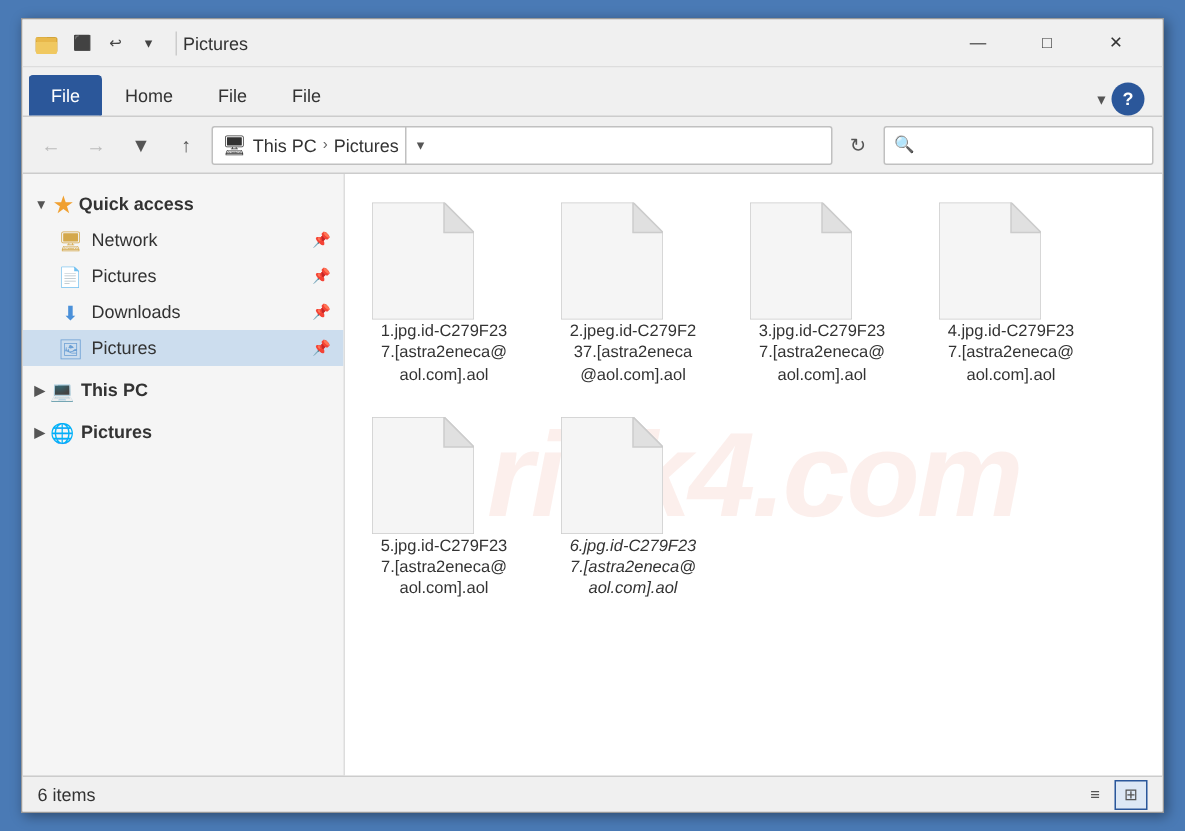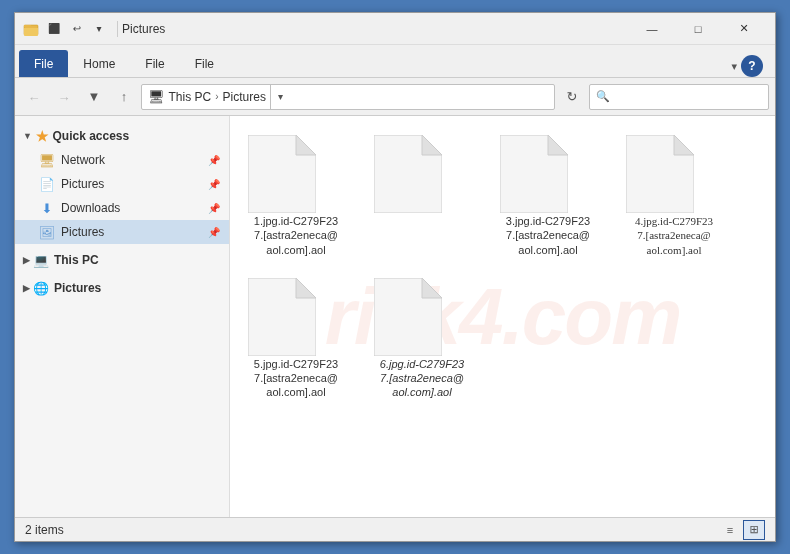--- a/index.html
+++ b/index.html
@@ -486,20 +486,23 @@
 aol.com].aol</div>
         </div>
 
         <div class="file-item">
           <div class="file-icon-container">
             <svg class="file-icon-svg" viewBox="0 0 68 78">
               <polygon points="0,0 48,0 68,20 68,78 0,78" fill="#f5f5f5" stroke="#ccc" stroke-width="1"></polygon>
               <polygon points="48,0 48,20 68,20" fill="#e0e0e0" stroke="#ccc" stroke-width="1"></polygon>
             </svg>
           </div>
+          <div class="file-name" style="white-space:pre-line;">2.jpeg.id-C279F2
+37.[astra2eneca
+@aol.com].aol</div>
         </div>
 
         <div class="file-item">
           <div class="file-icon-container">
             <svg class="file-icon-svg" viewBox="0 0 68 78">
               <polygon points="0,0 48,0 68,20 68,78 0,78" fill="#f5f5f5" stroke="#ccc" stroke-width="1"></polygon>
               <polygon points="48,0 48,20 68,20" fill="#e0e0e0" stroke="#ccc" stroke-width="1"></polygon>
             </svg>
           </div>
           <div class="file-name" style="white-space:pre-line;">3.jpg.id-C279F23
@@ -507,21 +510,21 @@
 aol.com].aol</div>
         </div>
 
         <div class="file-item">
           <div class="file-icon-container">
             <svg class="file-icon-svg" viewBox="0 0 68 78">
               <polygon points="0,0 48,0 68,20 68,78 0,78" fill="#f5f5f5" stroke="#ccc" stroke-width="1"></polygon>
               <polygon points="48,0 48,20 68,20" fill="#e0e0e0" stroke="#ccc" stroke-width="1"></polygon>
             </svg>
           </div>
-          <div class="file-name" style="white-space:pre-line;font-family:Liberation Serif, serif;">4.jpg.id-C279F23
+          <div class="file-name" style="white-space:pre-line;">4.jpg.id-C279F23
 7.[astra2eneca@
 aol.com].aol</div>
         </div>
 
         <div class="file-item">
           <div class="file-icon-container">
             <svg class="file-icon-svg" viewBox="0 0 68 78">
               <polygon points="0,0 48,0 68,20 68,78 0,78" fill="#f5f5f5" stroke="#ccc" stroke-width="1"></polygon>
               <polygon points="48,0 48,20 68,20" fill="#e0e0e0" stroke="#ccc" stroke-width="1"></polygon>
             </svg>
@@ -541,19 +544,19 @@
           <div class="file-name" style="white-space:pre-line;font-style:italic;">6.jpg.id-C279F23
 7.[astra2eneca@
 aol.com].aol</div>
         </div>
 
       </div>
     </div>
   </div>
 
   <div class="status-bar">
-    <span>2 items</span>
+    <span>6 items</span>
     <div class="status-right">
       <button class="view-btn" title="List view">≡</button>
       <button class="view-btn active" title="Large icons view">⊞</button>
     </div>
   </div>
 </div>
 
 </body></html>

